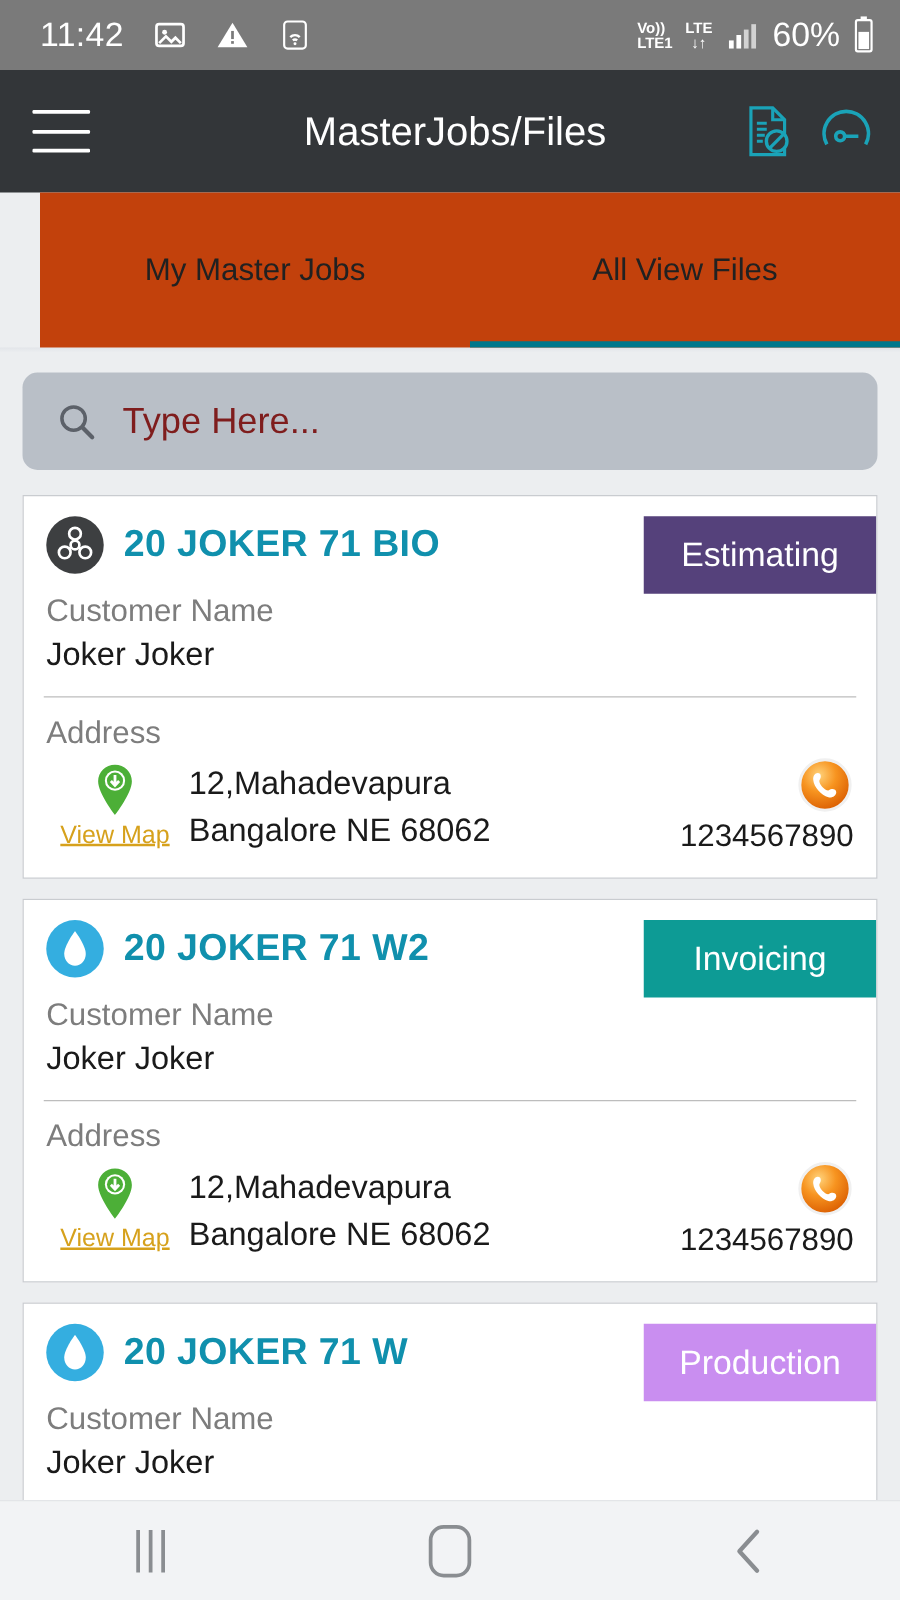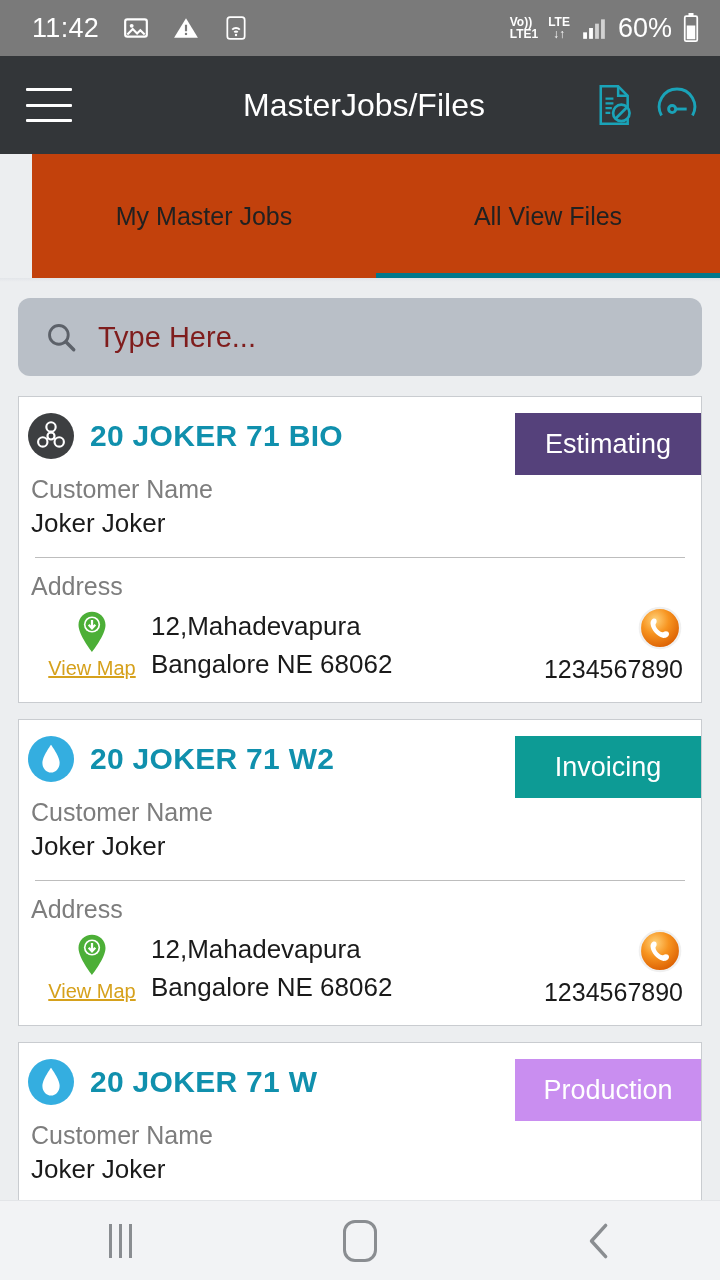--- a/index.html
+++ b/index.html
@@ -52,28 +52,28 @@
     display: flex; align-items: center; padding: 0 26px; gap: 20px;
   }
   .search-ph { font-size: 29px; color: #7f1d1d; }
 
   
   .list { flex: 1; overflow: hidden; padding: 0 18px; background: #eceef0; }
   .card {
     background: #ffffff; border: 1px solid #c9ccd0; margin-bottom: 16px;
     position: relative; overflow: hidden;
   }
-  .card-head { display: flex; align-items: center; height: 78px; padding-left: 9px; }
+  .card-head { display: flex; align-items: center; height: 78px; padding-left: 18px; }
   .card-title { font-size: 30px; font-weight: bold; color: #1090ad; margin-left: 16px; letter-spacing: .3px; }
   .badge {
     position: absolute; top: 16px; right: 0; min-width: 186px; height: 62px;
     display: flex; align-items: center; justify-content: center;
     color: #ffffff; font-size: 27px; padding: 0 18px;
   }
-  .field { padding: 0 12px; }
+  .field { padding: 0 18px; }
   .flabel { font-size: 25px; color: #7d7d7d; margin-bottom: 4px; }
   .fvalue { font-size: 26px; color: #1a1a1a; }
   .divider { height: 1px; background: #bdbdbd; margin: 18px 16px 14px; }
   .addr-row { display: flex; padding: 0 18px 18px; }
   .addr-left { width: 110px; display: flex; flex-direction: column; align-items: center; padding-top: 4px; }
   .viewmap { font-size: 20px; color: #d6a11c; text-decoration: underline; margin-top: 2px; cursor: pointer; }
   .addr-lines { flex: 1; padding-left: 4px; display: flex; flex-direction: column; justify-content: center; }
   .addr-lines div { font-size: 26px; color: #1a1a1a; line-height: 38px; }
   .phone-col { width: 160px; display: flex; flex-direction: column; align-items: flex-end; }
   .phone-num { font-size: 25px; color: #1a1a1a; margin-top: 4px; }

